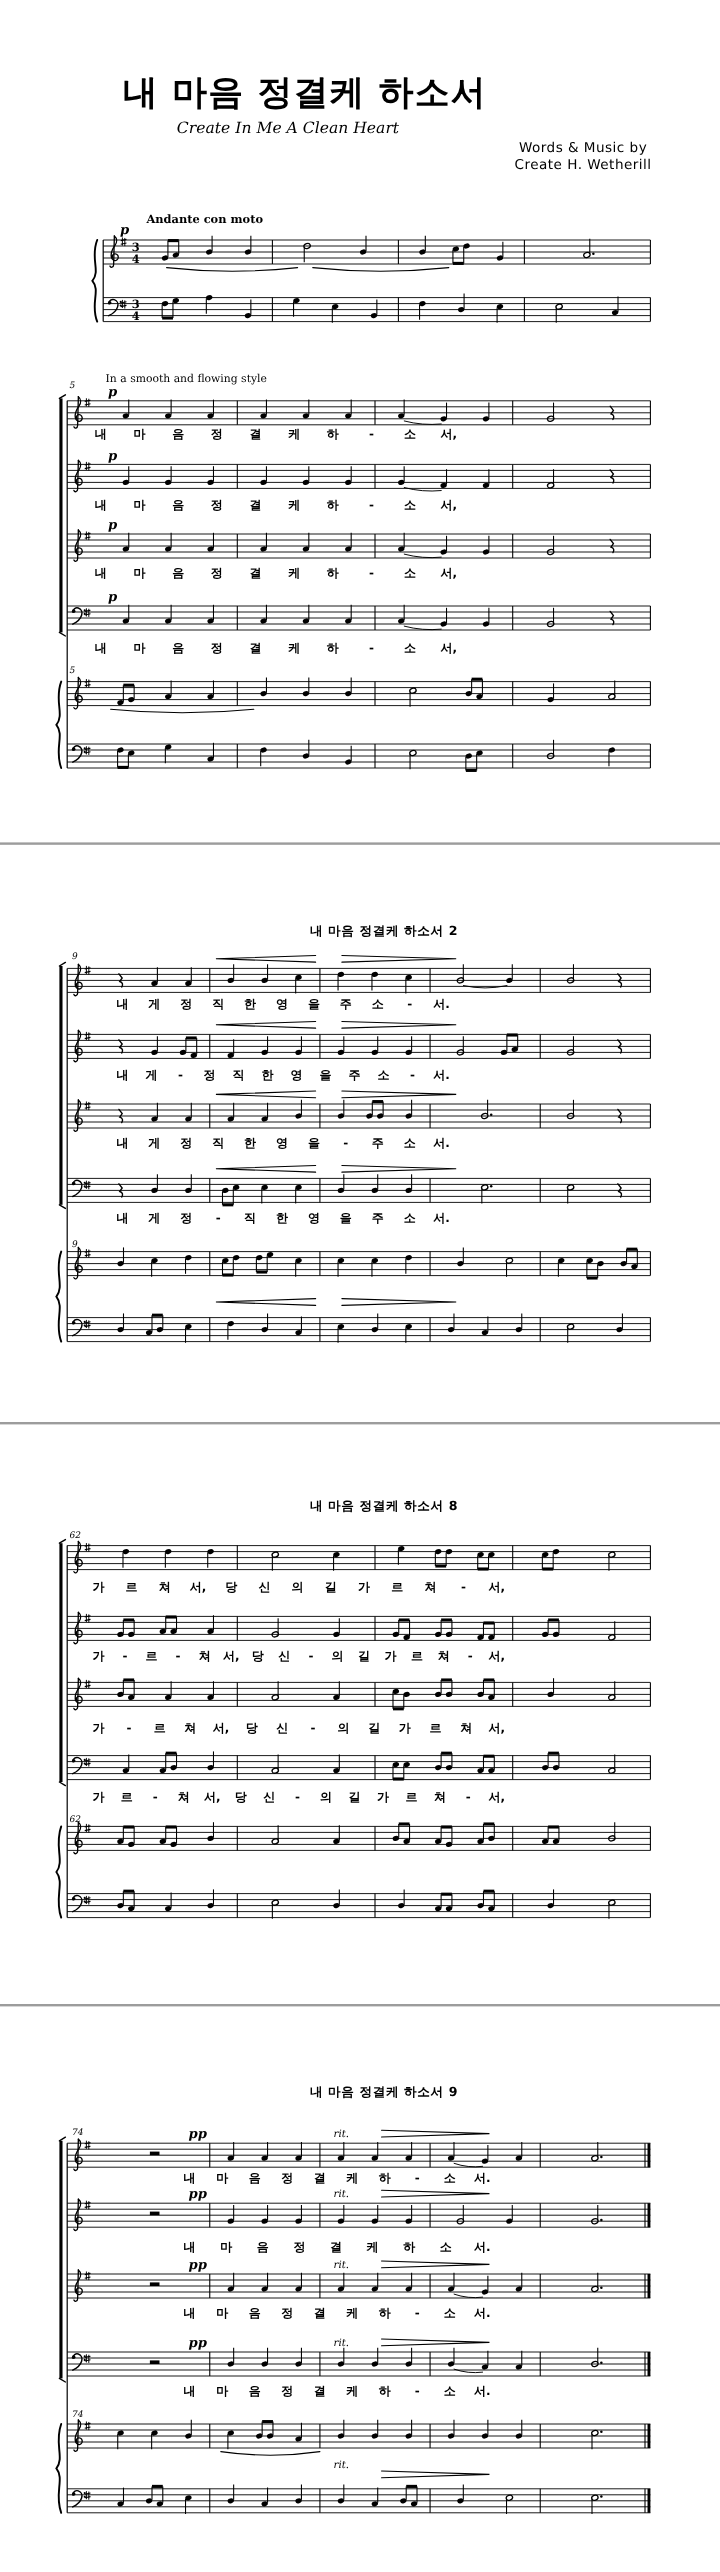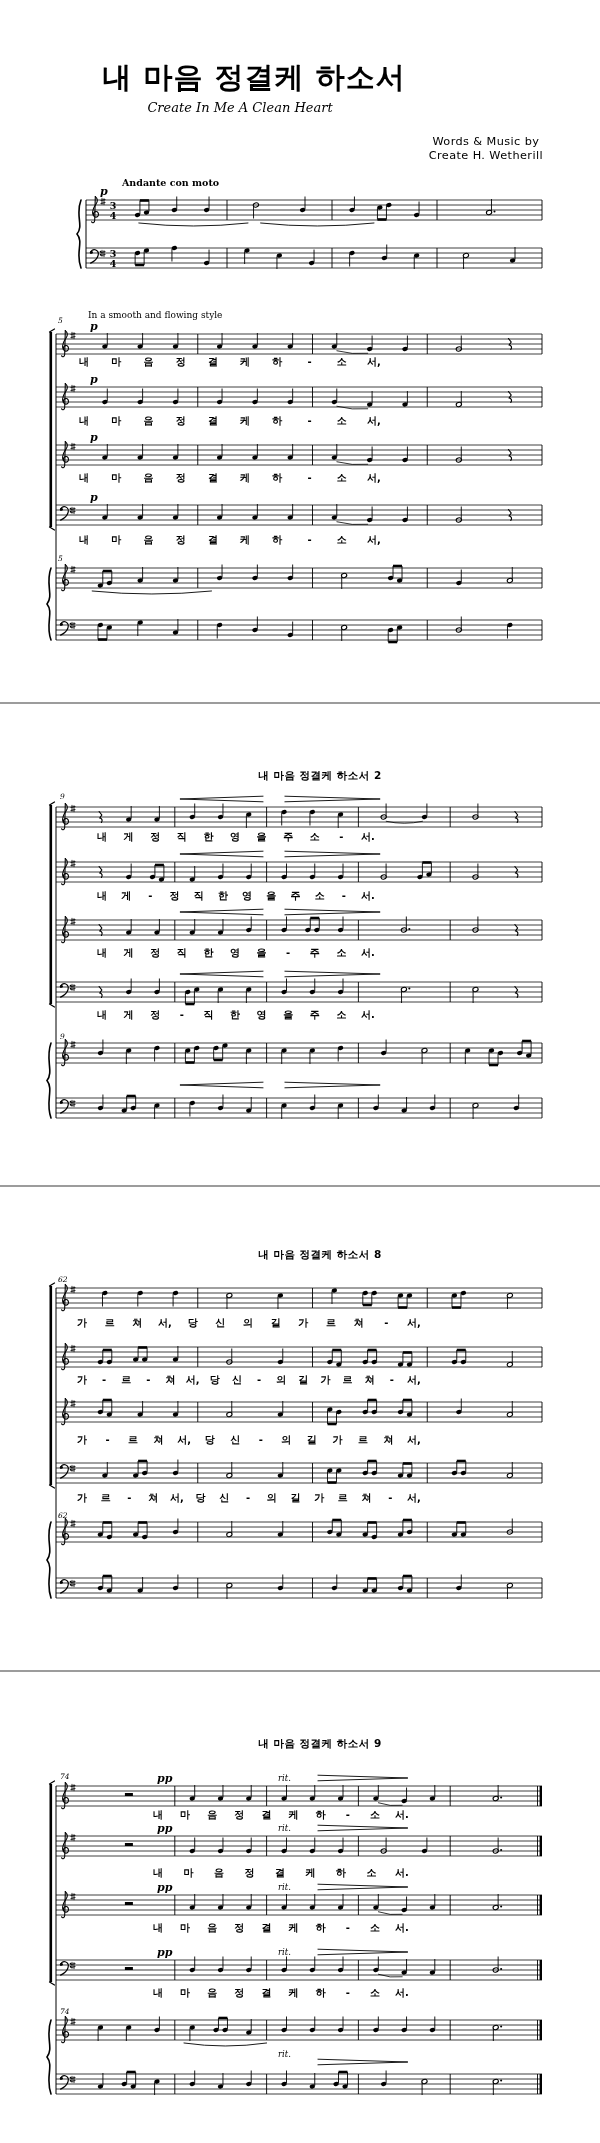--- a/index.html
+++ b/index.html
@@ -3,21 +3,21 @@
 <meta charset="utf-8">
 <style>
   html,body{margin:0;padding:0;}
   body{width:600px;height:2143px;position:relative;background:#ffffff;
        font-family:"DejaVu Sans",sans-serif;color:#000;}
   .canvas{position:absolute;left:0;top:0;width:600px;height:2143px;overflow:hidden;}
   .song-title{position:absolute;top:58px;left:0;width:508px;text-align:center;
       font-size:29px;font-weight:700;letter-spacing:1px;}
   .song-subtitle{position:absolute;top:100px;left:0;width:480px;text-align:center;
       font:italic 400 13px "DejaVu Serif",serif;}
-  .credit{position:absolute;top:135px;right:57px;text-align:center;
+  .credit{position:absolute;top:117px;right:57px;text-align:center;
       font-size:11.3px;line-height:14px;letter-spacing:0.4px;}
   .page-header{position:absolute;left:0;width:640px;text-align:center;
       font-size:10.5px;font-weight:700;letter-spacing:0.5px;}
   .divider{position:absolute;left:0;width:600px;height:2px;}
   #music-root{position:absolute;left:0;top:0;width:543px;height:2143px;}
   svg text{fill:#000;}
   svg .kor{font:700 10px "DejaVu Sans",sans-serif;}
   svg .dyn{font:italic 700 11px "DejaVu Serif",serif;}
   svg .num{font:italic 400 7.5px "DejaVu Serif",serif;}
   svg .srf{font:400 9px "DejaVu Serif",serif;}

